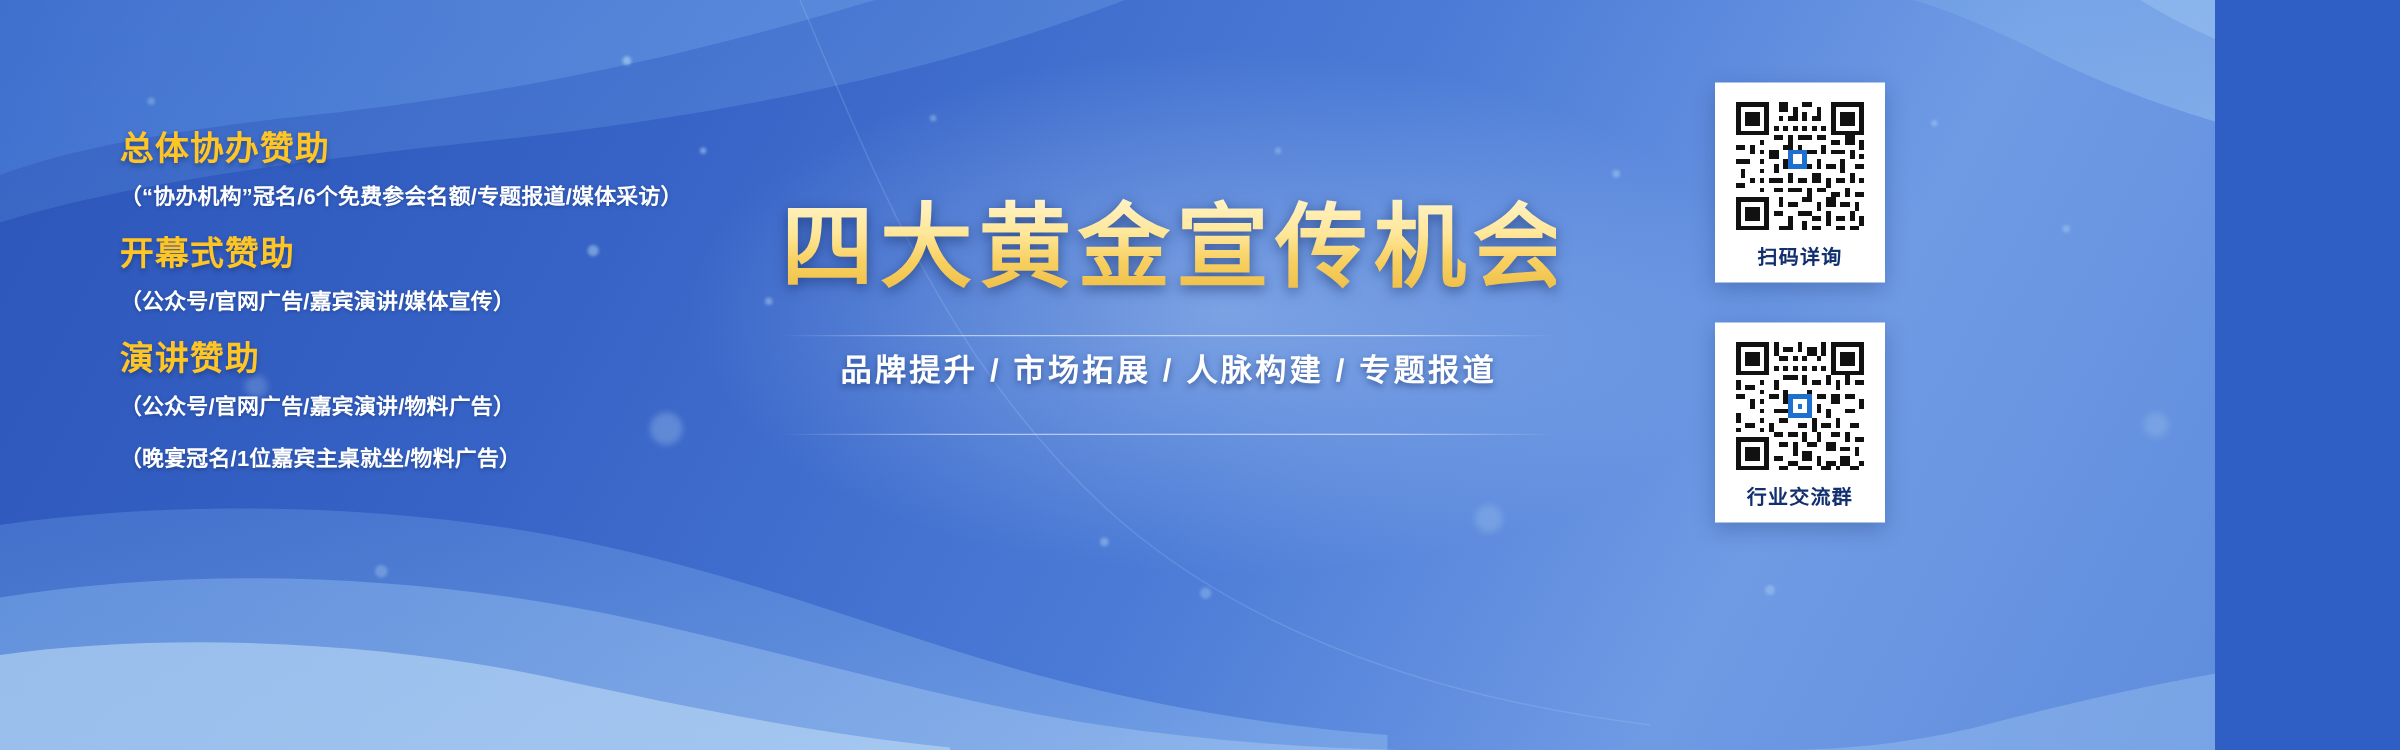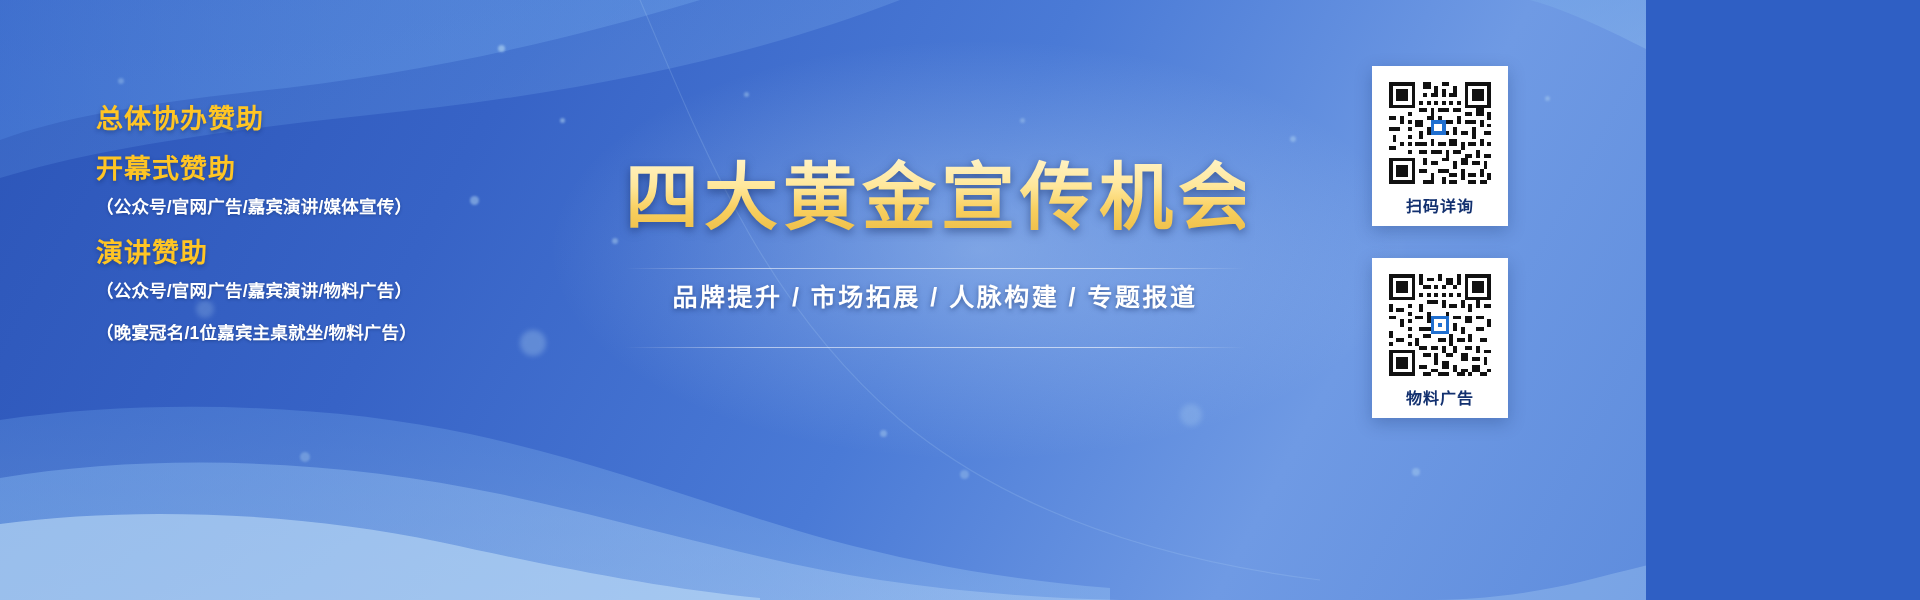--- a/index.html
+++ b/index.html
@@ -3,23 +3,22 @@
 <meta charset="utf-8">
 <title>Sponsorship Banner</title>
 <style>
   html,body{margin:0;padding:0;}
   body{
     width:1920px;height:600px;overflow:hidden;
     font-family:"Liberation Sans","DejaVu Sans",sans-serif;
     background:#2f5fc4;
   }
   #banner{
-    position:relative;width:1631px;height:600px;overflow:hidden;
+    position:relative;width:1772px;height:600px;overflow:hidden;
     background:linear-gradient(118deg,#2c55b8 0%,#3763c6 28%,#4a7ad6 55%,#6f9ae4 78%,#5f8ddd 100%);
-    padding-left:15px;
   }
 
   
   .bg-layer{position:absolute;inset:0;pointer-events:none;}
   .bg-layer svg{display:block;width:1920px;height:600px;}
 
   
   .dot{position:absolute;border-radius:50%;background:#bfe0f5;pointer-events:none;}
   .dot.soft{filter:blur(1.2px);}
   .dot.big{filter:blur(2.5px);}
@@ -151,20 +150,21 @@
     <span class="dot soft" style="left:1545px;top:96px;width:5px;height:5px;opacity:.38;"></span>
     <span class="dot soft" style="left:118px;top:78px;width:6px;height:6px;opacity:.32;"></span>
     <span class="dot soft" style="left:1020px;top:118px;width:5px;height:5px;opacity:.35;"></span>
     <span class="dot soft" style="left:960px;top:470px;width:9px;height:9px;opacity:.3;"></span>
   </div>
 
   <div id="sponsor-list">
 
     <div class="tier">
       <div class="tier-title">总体协办赞助</div>
+      <div class="tier-detail">（“协办机构”冠名/6个免费参会名额/专题报道/媒体采访）</div>
     </div>
 
     <div class="tier">
       <div class="tier-title">开幕式赞助</div>
       <div class="tier-detail">（公众号/官网广告/嘉宾演讲/媒体宣传）</div>
     </div>
 
     <div class="tier">
       <div class="tier-title">演讲赞助</div>
       <div class="tier-detail">（公众号/官网广告/嘉宾演讲/物料广告）</div>
@@ -246,16 +246,16 @@
         <path d="M8 18h1v2h-1zM10 17h2v1h-2zM14 18h2v1h-2zM17 17h1v3h-1zM19 18h2v1h-2zM22 17h1v2h-1zM25 18h2v1h-2z"></path>
         <path d="M9 20h2v1h-2zM12 20h2v1h-2zM15 20h1v2h-1zM18 20h1v2h-1zM21 20h2v1h-2zM24 20h1v2h-1zM26 21h2v1h-2z"></path>
         <path d="M10 22h2v1h-2zM13 22h1v3h-1zM16 22h2v1h-2zM20 22h2v2h-2zM23 23h2v1h-2zM26 23h1v2h-1z"></path>
         <path d="M9 25h2v1h-2zM12 26h2v1h-2zM15 24h2v2h-2zM18 25h1v2h-1zM20 26h2v1h-2zM23 25h2v2h-2zM27 26h1v1h-1z"></path>
         <path d="M10 27h2v1h-2zM14 27h3v1h-3zM19 27h2v1h-2zM22 27h1v1h-1zM25 27h2v1h-2z"></path>
         <rect x="12" y="12" width="5" height="5" fill="#1f6fd0"></rect>
         <rect x="13" y="13" width="3" height="3" fill="#ffffff"></rect>
         <rect x="14" y="14" width="1" height="1" fill="#1f6fd0"></rect>
       </g>
     </svg>
-    <div class="qr-label">物料广告</div>
+    <div class="qr-label">行业交流群</div>
   </div>
 
 </div>
 
 </body></html>

